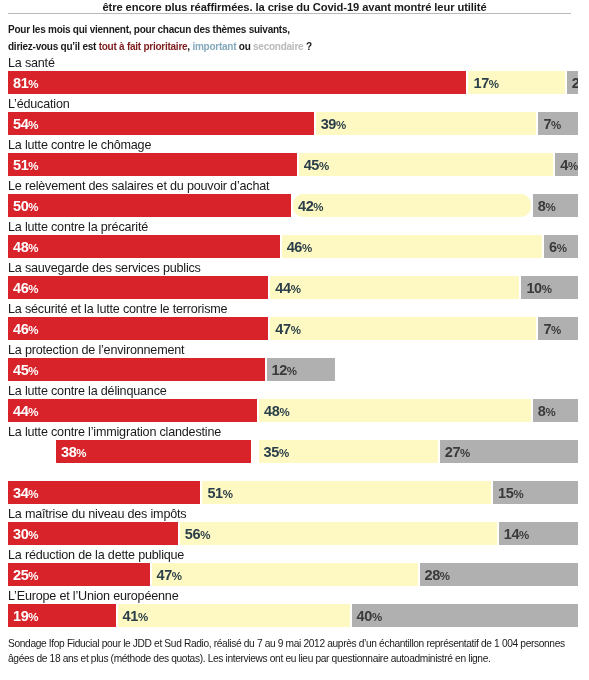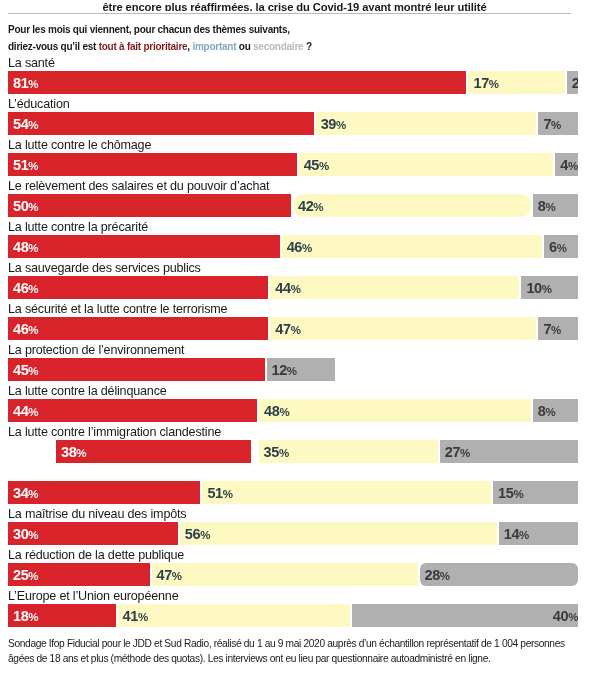--- a/index.html
+++ b/index.html
@@ -330,39 +330,39 @@
       </div>
       <div class="row">
         <div class="row-label">La réduction de la dette publique</div>
         <div class="bar">
           <div class="seg seg-prior" style="width: 25%;">
             <span class="val"><span>25</span><span class="pct">%</span></span>
           </div>
           <div class="seg seg-import" style="width: 47%;">
             <span class="val"><span>47</span><span class="pct">%</span></span>
           </div>
-          <div class="seg seg-second" style="width: 28%; border-radius: 6px;">
+          <div class="seg seg-second" style="width: 28%;">
             <span class="val"><span>28</span><span class="pct">%</span></span>
           </div>
         </div>
       </div>
       <div class="row">
         <div class="row-label">L’Europe et l’Union européenne</div>
         <div class="bar">
           <div class="seg seg-prior" style="width: 19%;">
-            <span class="val"><span>18</span><span class="pct">%</span></span>
+            <span class="val"><span>19</span><span class="pct">%</span></span>
           </div>
           <div class="seg seg-import" style="width: 41%;">
             <span class="val"><span>41</span><span class="pct">%</span></span>
           </div>
-          <div class="seg seg-second" style="width: 40%; justify-content: flex-end;">
+          <div class="seg seg-second" style="width: 40%;">
             <span class="val"><span>40</span><span class="pct">%</span></span>
           </div>
         </div>
       </div>
     </div>
 
   <div class="footer">
-    <span class="fline">Sondage Ifop Fiducial pour le JDD et Sud Radio, réalisé du 1 au 9 mai 2020 auprès d’un échantillon représentatif de 1 004 personnes</span>
+    <span class="fline">Sondage Ifop Fiducial pour le JDD et Sud Radio, réalisé du 7 au 9 mai 2012 auprès d’un échantillon représentatif de 1 004 personnes</span>
     <span class="fline">âgées de 18 ans et plus (méthode des quotas). Les interviews ont eu lieu par questionnaire autoadministré en ligne.</span>
   </div>
 
 </div>
 
 </body></html>

